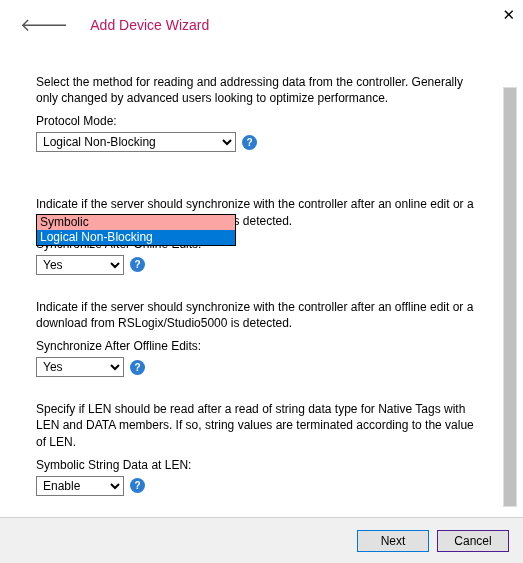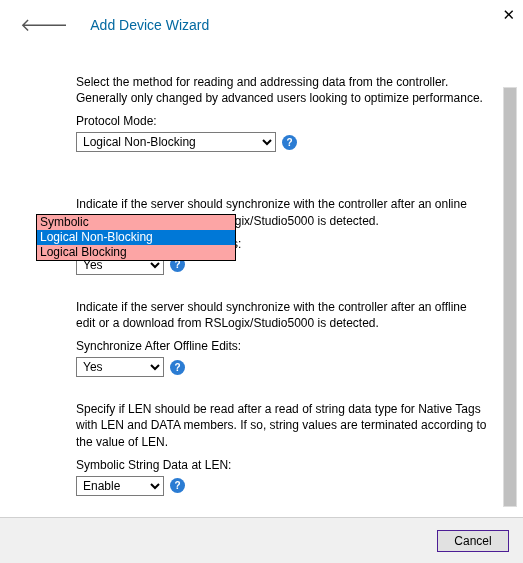--- a/index.html
+++ b/index.html
@@ -1,22 +1,22 @@
 <!DOCTYPE html>
 <html><head>
 <meta charset="utf-8">
 <style>
   * { box-sizing: border-box; margin: 0; padding: 0; }
   body { font-family: "Segoe UI", Tahoma, sans-serif; font-size: 12px; color: #000; background: #fff; width: 523px; height: 563px; position: relative; overflow: hidden; }
   .titlebar { position: absolute; top: 6px; right: 8px; }
   .close-x { font-size: 15px; color: #000; cursor: pointer; font-family: Arial, sans-serif; }
   .header { padding: 16px 20px 8px 20px; display: flex; align-items: center; gap: 22px; }
   .back-arrow { font-size: 18px; color: #555; cursor: pointer; line-height: 1; }
-  .title { font-size: 14px; color: #0369a1; }
-  .content-wrap { position: absolute; top: 60px; left: 0; right: 0; bottom: 48px; padding-left: 40px; }
+  .title { font-size: 14px; color: #be185d; }
+  .content-wrap { position: absolute; top: 60px; left: 0; right: 0; bottom: 48px; }
   .content { padding: 14px 36px 0 36px; height: 100%; overflow-y: auto; }
   .scrollbar-mock { position: absolute; right: 6px; top: 27px; width: 14px; height: 420px; background: #f0f0f0; border: 1px solid #ddd; }
   .scrollbar-thumb { background: #c0c0c0; width: 100%; height: 100%; }
   .desc { margin-bottom: 8px; line-height: 1.35; }
   .label { margin-bottom: 4px; }
   .row { display: flex; align-items: center; gap: 6px; margin-bottom: 16px; }
   select.combo { font-family: inherit; font-size: 12px; background: #fff; border: 1px solid #7a7a7a; height: 20px; padding: 0 2px; }
   .combo-hl { width: 200px; background: linear-gradient(#eaf3fb,#d7eaf9); border: 1px solid #3399ff; }
   .combo-sm { width: 88px; }
   .help { width: 15px; height: 15px; border-radius: 50%; background: #2b7cd3; color: #fff; font-size: 10px; display: inline-flex; align-items: center; justify-content: center; cursor: pointer; font-weight: bold; }
@@ -87,23 +87,23 @@
         </select>
         <span class="help">?</span>
       </div>
     </div>
 
   </div>
 
   <div class="dropdown-popup">
     <div class="dropdown-item">Symbolic</div>
     <div class="dropdown-item selected">Logical Non-Blocking</div>
-    <div class="dropdown-item">Logical Blocking</div>
   </div>
 
   <div class="scrollbar-mock">
     <div class="scrollbar-thumb"></div>
   </div>
 </div>
 
 <div class="footer">
+  <button class="btn primary">Next</button>
   <button class="btn">Cancel</button>
 </div>
 
 </body></html>

